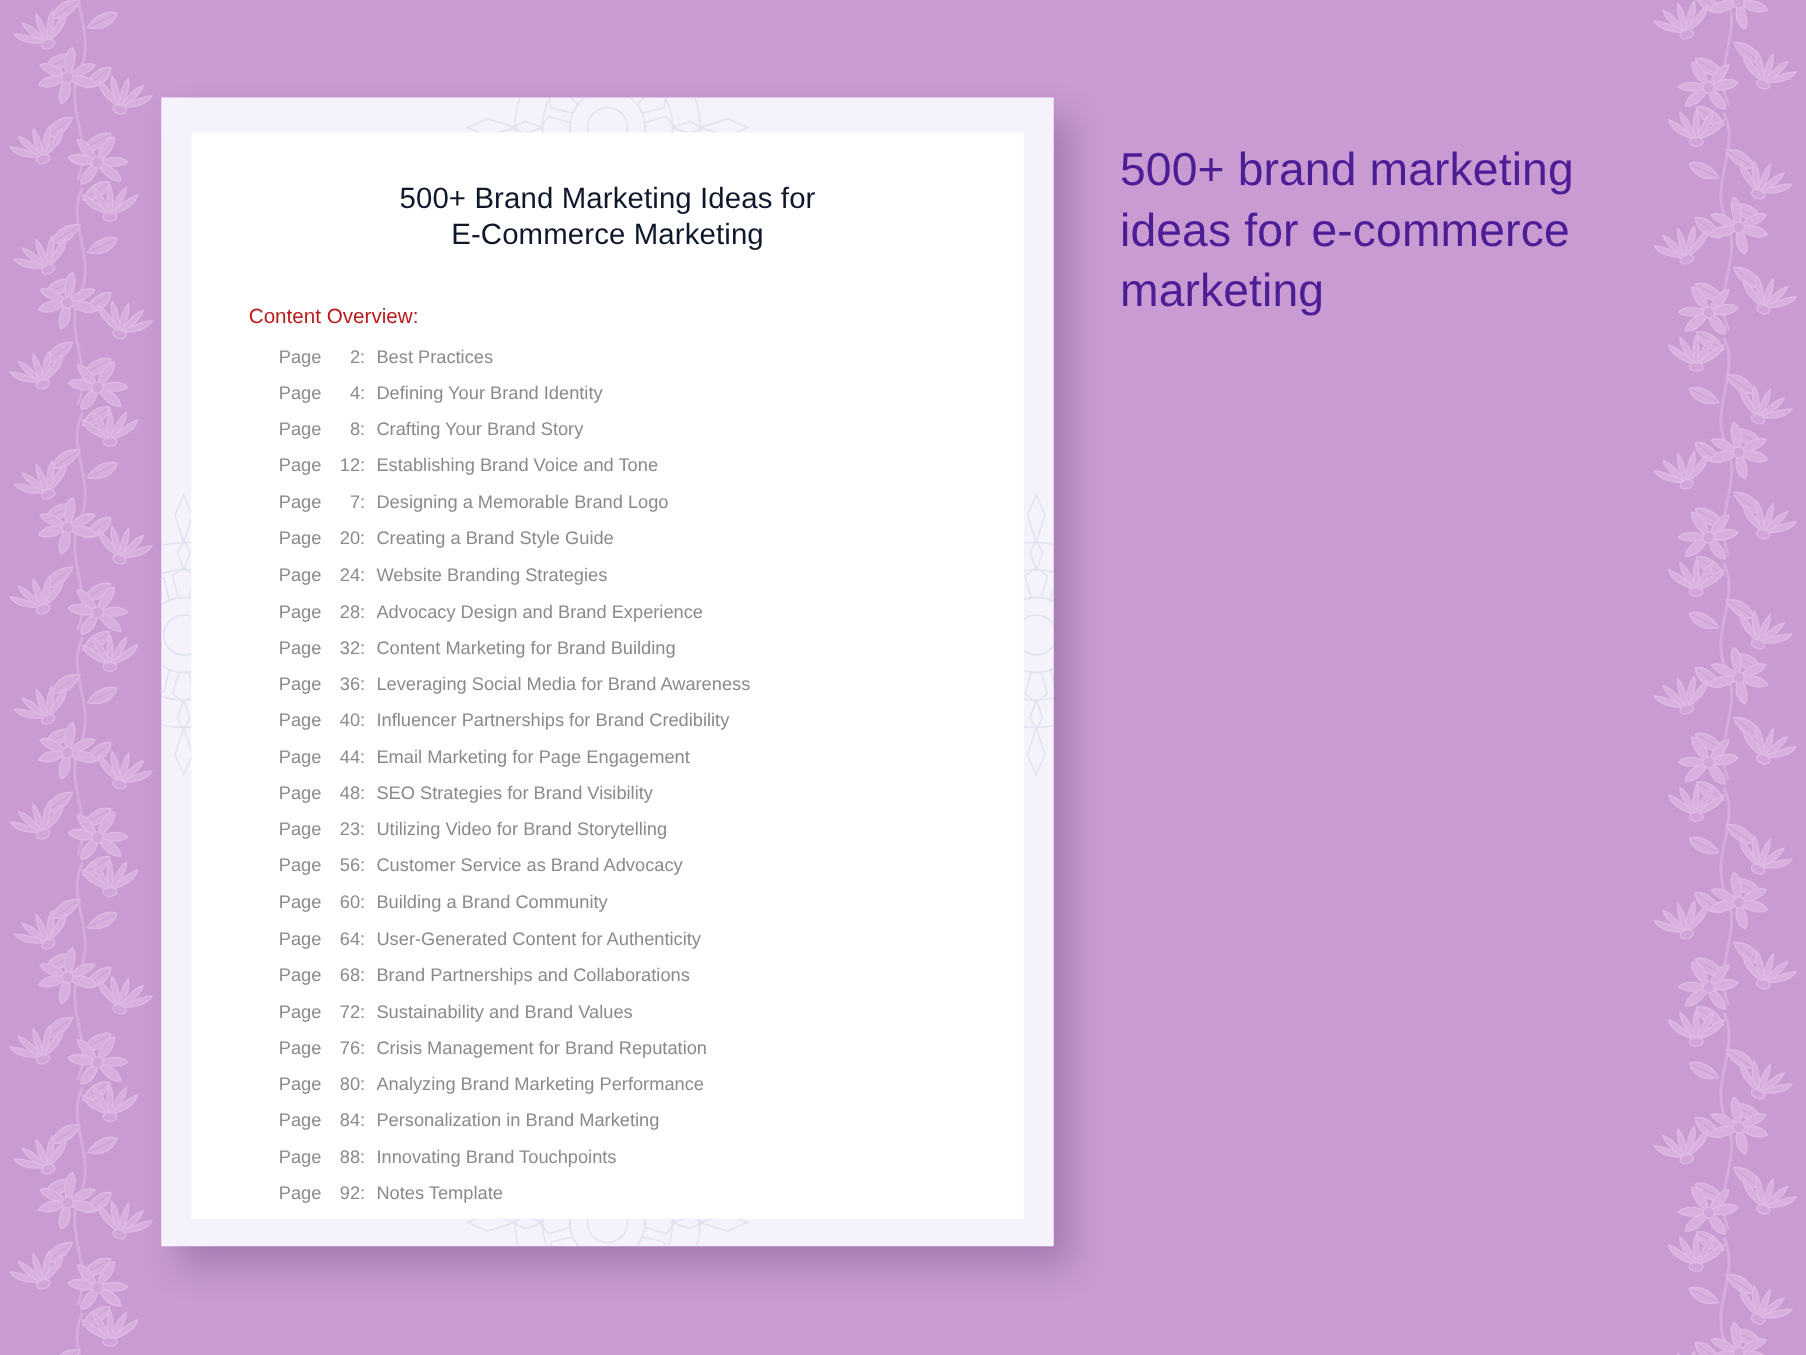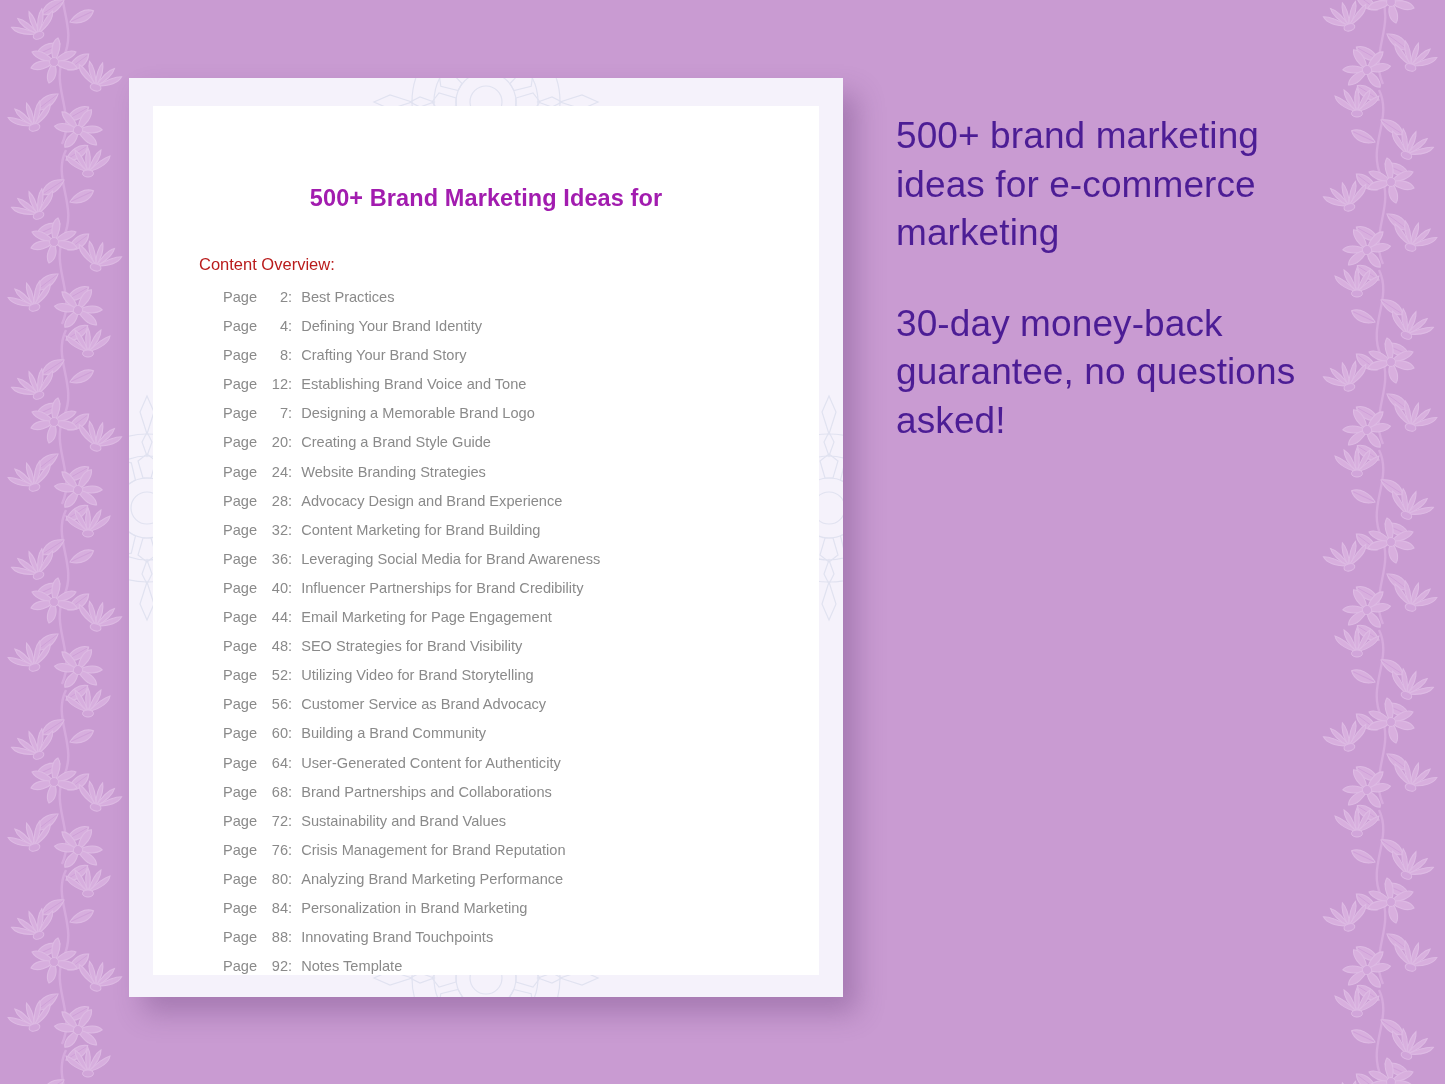--- a/index.html
+++ b/index.html
@@ -63,25 +63,24 @@
     width: 666px;
     height: 869px;
     background: #ffffff;
     padding: 38px 44px 0 44px;
   }
 
   .doc-title {
     text-align: center;
     font-size: 23.5px;
     line-height: 29px;
-    font-weight: 700;
-    color: #a21caf;
+    font-weight: 400;
+    color: #0f172a;
     letter-spacing: .1px;
     padding: 0 26px;
-    margin-top: 40px;
   }
 
   .content-overview {
     margin-top: 42px;
     font-size: 16.5px;
     color: #b91c1c;
     font-weight: 400;
     padding-left: 2px;
   }
 
@@ -267,20 +266,21 @@
     <use href="#mandala" x="357" y="24"></use>
     <use href="#mandala" x="18" y="430"></use>
     <use href="#mandala" x="700" y="430"></use>
     <use href="#mandala" x="357" y="900"></use>
   </svg>
 
   <div class="doc-page">
 
     <div class="doc-title">
       <div>500+ Brand Marketing Ideas for</div>
+      <div>E-Commerce Marketing</div>
     </div>
 
     <div class="content-overview">Content Overview:</div>
 
     <ul class="toc" id="toc-list">
         <li class="toc-row">
           <span class="toc-pagelabel">Page</span>
           <span class="toc-num">2</span>
           <span class="toc-colon">:</span>
           <span class="toc-title">Best Practices</span>
@@ -352,21 +352,21 @@
           <span class="toc-title">Email Marketing for Page Engagement</span>
         </li>
         <li class="toc-row">
           <span class="toc-pagelabel">Page</span>
           <span class="toc-num">48</span>
           <span class="toc-colon">:</span>
           <span class="toc-title">SEO Strategies for Brand Visibility</span>
         </li>
         <li class="toc-row">
           <span class="toc-pagelabel">Page</span>
-          <span class="toc-num">52</span>
+          <span class="toc-num">23</span>
           <span class="toc-colon">:</span>
           <span class="toc-title">Utilizing Video for Brand Storytelling</span>
         </li>
         <li class="toc-row">
           <span class="toc-pagelabel">Page</span>
           <span class="toc-num">56</span>
           <span class="toc-colon">:</span>
           <span class="toc-title">Customer Service as Brand Advocacy</span>
         </li>
         <li class="toc-row">
@@ -423,14 +423,13 @@
           <span class="toc-colon">:</span>
           <span class="toc-title">Notes Template</span>
         </li>
       </ul>
 
   </div>
 </div>
 
 <div class="sales-panel" id="sales-panel">
     <div class="sales-block">500+ brand marketing ideas for e-commerce marketing</div>
-    <div class="sales-block">30-day money-back guarantee, no questions asked!</div>
   </div>
 
 </body></html>

